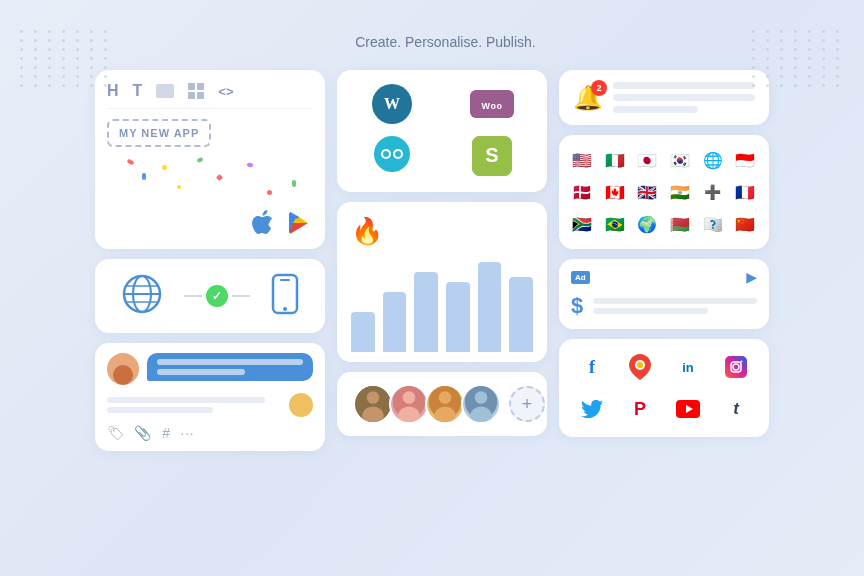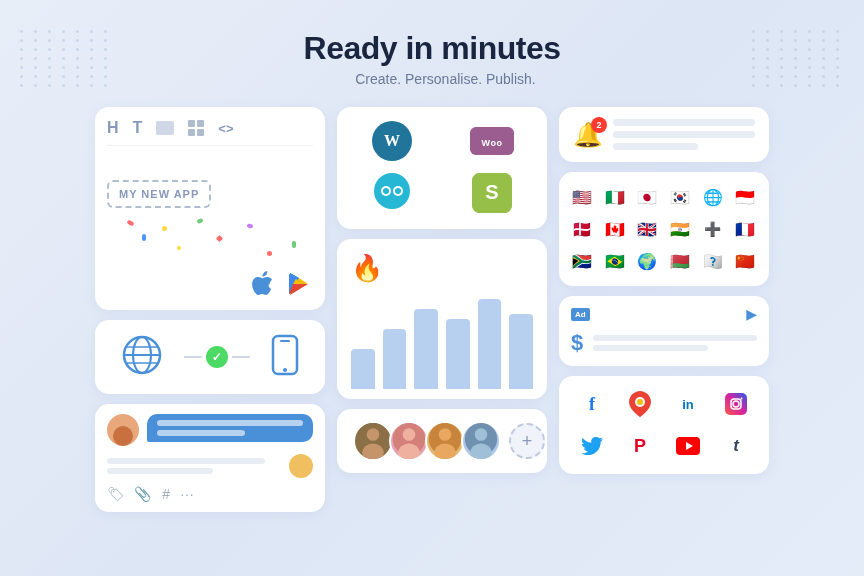--- a/index.html
+++ b/index.html
@@ -119,21 +119,20 @@
     .app-name-box {
       border: 2px dashed #b0bcd0;
       border-radius: 6px;
       padding: 6px 10px;
       font-size: 11px;
       font-weight: 700;
       color: #8899bb;
       letter-spacing: 1px;
       display: inline-block;
       margin-bottom: 8px;
-      margin-top: 24px;
     }
     .confetti-area {
       position: relative;
       height: 50px;
       display: flex;
       align-items: center;
       justify-content: center;
     }
     .confetti-dot {
       position: absolute;
@@ -528,21 +527,20 @@
     <div class="dot"></div>
     <div class="dot"></div>
     <div class="dot"></div>
     <div class="dot"></div>
     <div class="dot"></div>
     <div class="dot"></div>
     <div class="dot"></div>
 </div>
 
 <div class="header">
-  <h1>Ready in minutes</h1>
   <p>Create. Personalise. Publish.</p>
 </div>
 
 <div class="cards-area">
 
   <div class="col-left">
 
     <div class="card card-editor">
       <div class="editor-toolbar">
         <span style="font-weight:700;color:#8899bb;font-size:16px;">H</span>

